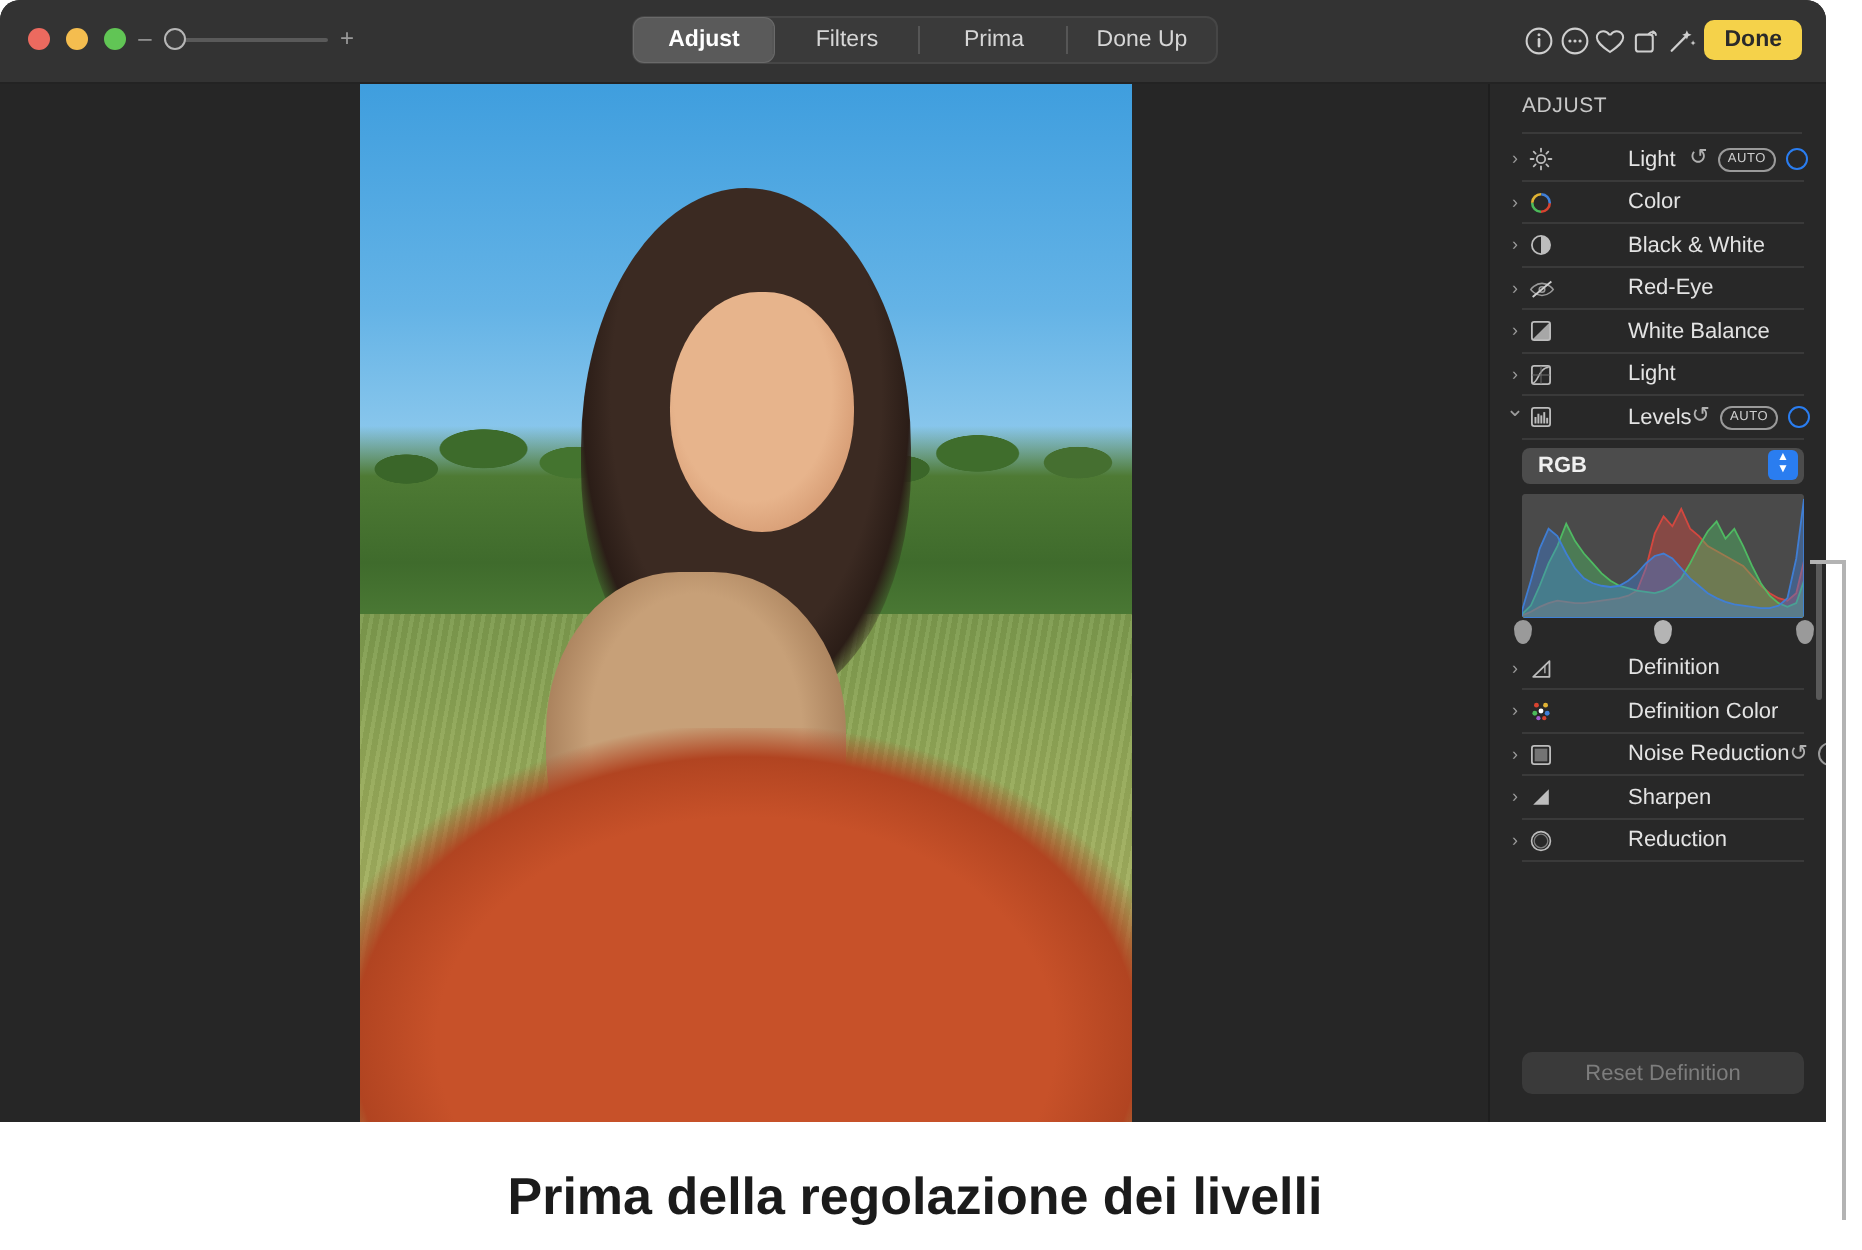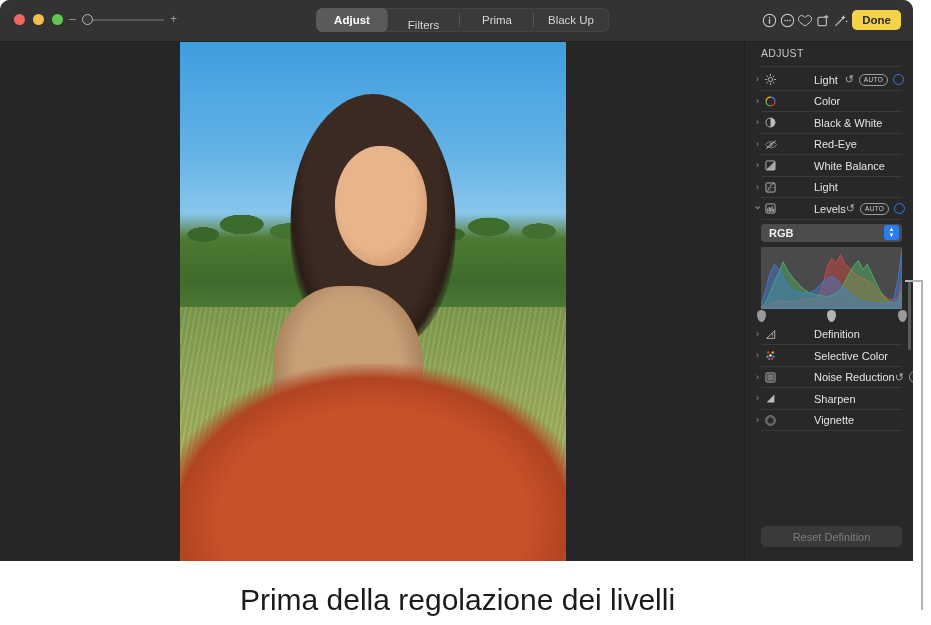--- a/index.html
+++ b/index.html
@@ -44,21 +44,21 @@
     border: 1px solid #464646;
   }
   .seg {
     position: relative; display: flex; align-items: center; justify-content: center;
     font-size: 11.5px; color: #d6d6d6; padding: 0 6px; height: 22px;
   }
   .seg.active { background: #5a5a5a; border-radius: 5px; color: #ffffff; font-weight: bold; box-shadow: 0 0 0 0.5px #6a6a6a; }
   .seg .divider { position: absolute; right: 0; top: 4px; width: 1px; height: 14px; background: #565656; }
   .seg:last-child .divider { display: none; }
   #seg-adjust { width: 70px; }
-  #seg-filters { width: 73px; align-items: flex-end; }
+  #seg-filters { width: 73px; }
   #seg-crop { width: 74px; }
   #seg-cleanup { width: 74px; }
 
   .tb-right { position: absolute; right: 12px; top: 8px; display: flex; align-items: center; height: 24px; }
   .tb-icon { width: 18px; height: 18px; display: flex; align-items: center; justify-content: center; color: #cfcfcf; }
   .done-btn {
     background: #f5d councils; background: #f5d24a; color: #2a2a2a; font-size: 11.5px; font-weight: bold;
     border-radius: 5px; padding: 4px 10px; line-height: 12px; margin-left: 2px;
   }
 
@@ -153,21 +153,21 @@
 
   
   .sb-scroll { position: absolute; right: 2px; top: 238px; width: 3px; height: 70px;
                background: #5a5a5a; border-radius: 2px; }
 
   
   .callout-v { position: absolute; left: 921px; top: 280px; width: 2px; height: 330px; background: #b3b3b3; }
   .callout-h { position: absolute; left: 905px; top: 280px; width: 18px; height: 2px; background: #b3b3b3; }
 
   .caption { position: absolute; left: 0; top: 583px; width: 915px; text-align: center;
-             font-size: 30px; color: #1b1b1b; }
+             font-size: 26px; color: #1b1b1b; font-weight: bold; }
 </style>
 </head>
 <body>
 
 <div id="root">
 
   <div class="window">
 
     <div class="titlebar">
       <div class="traffic">
@@ -192,21 +192,21 @@
         </div>
         <div class="seg" id="seg-filters">
           <span>Filters</span>
           <span class="divider"></span>
         </div>
         <div class="seg" id="seg-crop">
           <span>Prima</span>
           <span class="divider"></span>
         </div>
         <div class="seg" id="seg-cleanup">
-          <span>Black Up</span>
+          <span>Done Up</span>
 
         </div>
       </div>
 
       <div class="tb-right">
         <div class="tb-icon">
           <svg width="15" height="15" viewBox="0 0 16 16">
               <circle cx="8" cy="8" r="6.6" fill="none" stroke="#cfcfcf" stroke-width="1.1"></circle>
               <circle cx="8" cy="4.7" r="0.8" fill="#cfcfcf"></circle>
               <rect x="7.3" y="6.4" width="1.4" height="5" rx=".6" fill="#cfcfcf"></rect>
@@ -406,21 +406,21 @@
               <svg width="13" height="13" viewBox="0 0 16 16">
                 <circle cx="5.2" cy="4.4" r="1.5" fill="#d8432f"></circle>
                 <circle cx="10.8" cy="4.4" r="1.5" fill="#e0b233"></circle>
                 <circle cx="8" cy="8" r="1.5" fill="#ffffff"></circle>
                 <circle cx="4.2" cy="9.4" r="1.5" fill="#4cba5a"></circle>
                 <circle cx="11.8" cy="9.4" r="1.5" fill="#3f7fd9"></circle>
                 <circle cx="6.4" cy="12.4" r="1.3" fill="#a35bd0"></circle>
                 <circle cx="10" cy="12.4" r="1.3" fill="#d8432f"></circle>
               </svg>
             </div>
-            <div class="rowlabel">Selective Color</div>
+            <div class="rowlabel">Definition Color</div>
             <div class="rowctl"></div>
           </div>
           <div class="row">
             <div class="chev">›</div>
             <div class="rowicon">
               <svg width="13" height="13" viewBox="0 0 16 16">
                 <rect x="2.4" y="2.4" width="11.2" height="11.2" rx="1.4" stroke="#bdbdbd" fill="none" stroke-width="1.1"></rect>
                 <rect x="4.1" y="4.1" width="7.8" height="7.8" fill="#8e8e8e" opacity=".75"></rect>
               </svg>
             </div>
@@ -442,21 +442,21 @@
             <div class="rowctl"></div>
           </div>
           <div class="row">
             <div class="chev">›</div>
             <div class="rowicon">
               <svg width="13" height="13" viewBox="0 0 16 16">
                 <circle cx="8" cy="8" r="5.8" fill="none" stroke="#bdbdbd" stroke-width="1"></circle>
                 <circle cx="8" cy="8" r="4.2" fill="none" stroke="#7d7d7d" stroke-width=".8"></circle>
               </svg>
             </div>
-            <div class="rowlabel">Vignette</div>
+            <div class="rowlabel">Reduction</div>
             <div class="rowctl"></div>
           </div>
         </div>
 
       <div class="sb-scroll"></div>
 
       <div class="reset-btn">Reset Definition</div>
     </div>
   </div>
 

